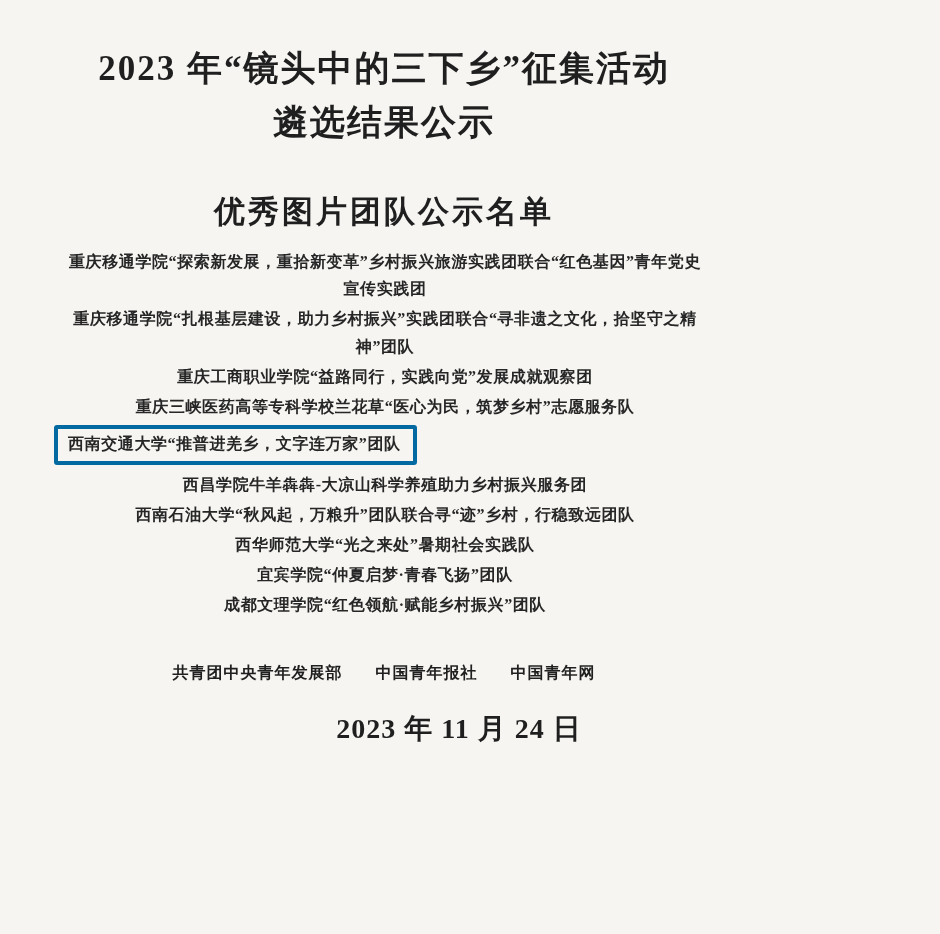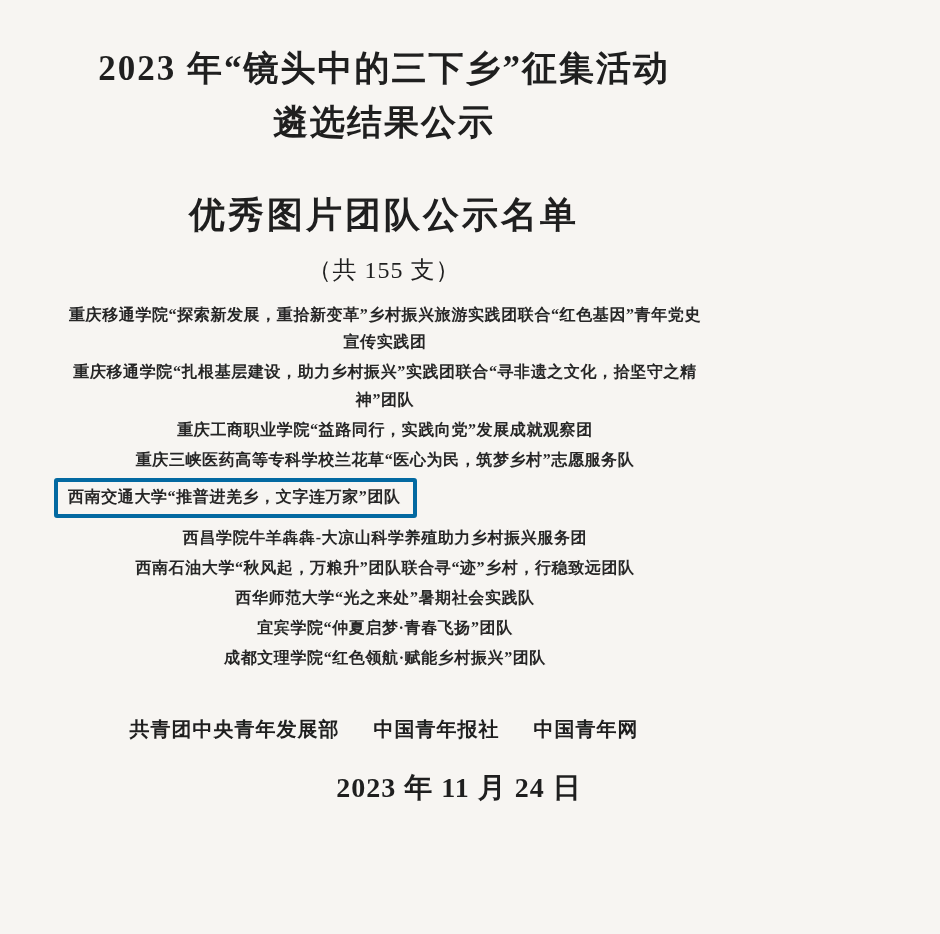--- a/index.html
+++ b/index.html
@@ -31,21 +31,21 @@
     font-weight: bold;
     letter-spacing: 2px;
     line-height: 1.55;
     color: #1f1f1f;
   }
   .subtitle-block {
     text-align: center;
     margin-top: 40px;
   }
   .subtitle {
-    font-size: 36px;
+    font-size: 31px;
     font-weight: bold;
     letter-spacing: 3px;
     color: #1f1f1f;
   }
   .count {
     text-align: center;
     font-size: 24px;
     margin-top: 14px;
     letter-spacing: 1px;
     color: #1f1f1f;
@@ -73,21 +73,21 @@
     background: transparent;
   }
   .hl-wrap {
     display: block;
   }
   .footer {
     margin-top: 44px;
     text-align: center;
   }
   .footer-orgs {
-    font-size: 20px;
+    font-size: 16px;
     font-weight: bold;
     letter-spacing: 1px;
     color: #1f1f1f;
   }
   .footer-orgs span {
     margin: 0 14px;
   }
   .footer-date {
     margin-top: 26px;
     font-size: 28px;
@@ -104,21 +104,20 @@
 
   <div class="title-block">
     <div class="title-line">2023 年“镜头中的三下乡”征集活动</div>
     <div class="title-line">遴选结果公示</div>
   </div>
 
   <div class="subtitle-block">
     <div class="subtitle">优秀图片团队公示名单</div>
   </div>
 
-  <div class="count">（共 155 支）</div>
 
   <div class="list">
     <div class="entry">重庆移通学院“探索新发展，重拾新变革”乡村振兴旅游实践团联合“红色基因”青年党史宣传实践团</div>
     <div class="entry">重庆移通学院“扎根基层建设，助力乡村振兴”实践团联合“寻非遗之文化，拾坚守之精神”团队</div>
     <div class="entry">重庆工商职业学院“益路同行，实践向党”发展成就观察团</div>
     <div class="entry">重庆三峡医药高等专科学校兰花草“医心为民，筑梦乡村”志愿服务队</div>
     <div class="hl-wrap">
       <div class="entry highlight">西南交通大学“推普进羌乡，文字连万家”团队</div>
     </div>
     <div class="entry">西昌学院牛羊犇犇-大凉山科学养殖助力乡村振兴服务团</div>

